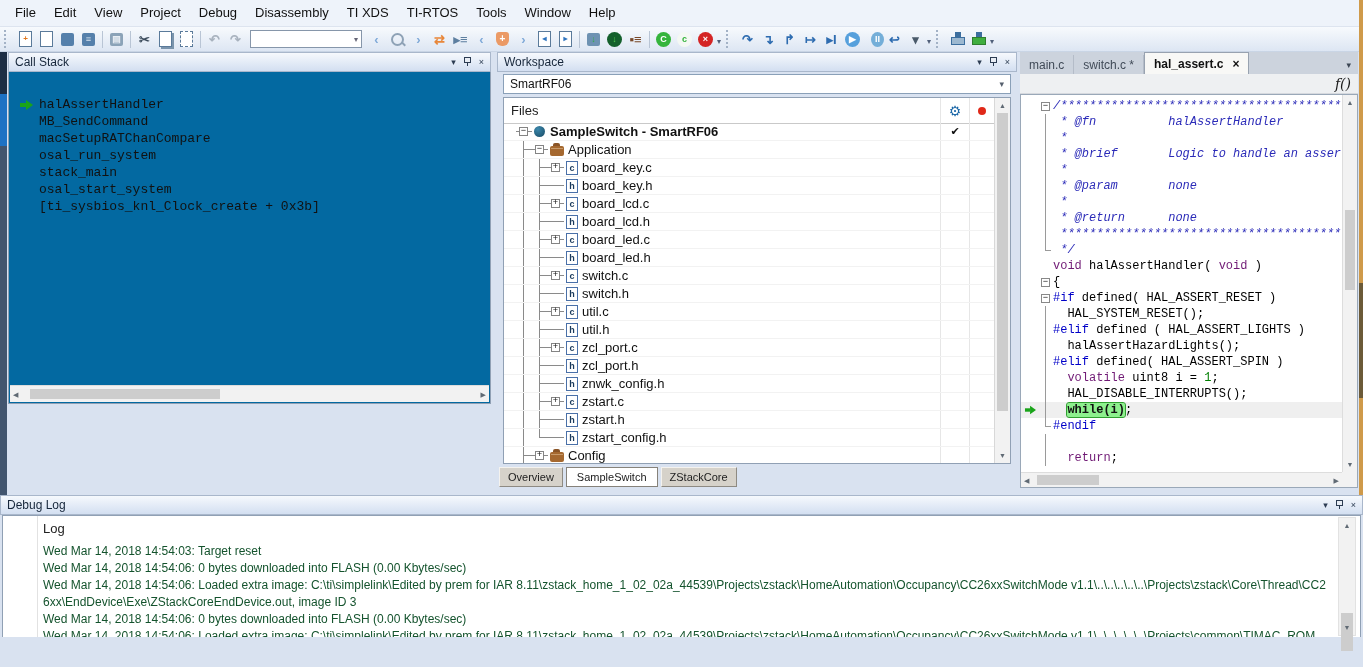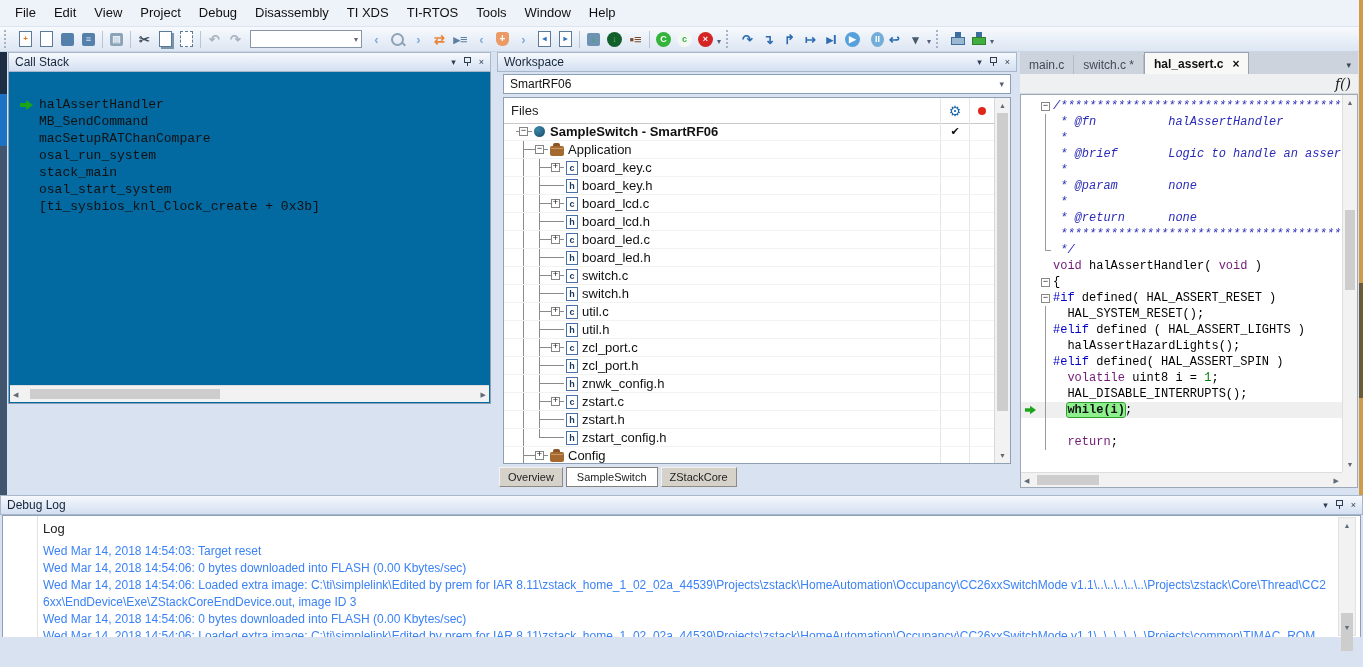--- a/index.html
+++ b/index.html
@@ -135,21 +135,21 @@
   .ehscroll .sba.left{position:absolute;left:3px;top:4px}
   .ehscroll .sba.right{position:absolute;right:3px;top:4px}
   .ehscroll .sbthumb{position:absolute;left:16px;width:62px;top:2px;bottom:2px}
   .ecorner{position:absolute;right:0;bottom:0;width:15px;height:15px;background:#f2f2f2}
   
   .debuglog-panel{position:absolute;left:0;top:495px;width:1363px;height:142px}
   .dl-body{position:absolute;top:20px;left:2px;right:2px;bottom:0;background:#fff;border:1px solid #90a0b4;border-bottom:none;box-sizing:border-box}
   .dl-sep{position:absolute;top:0;bottom:0;left:34px;width:1px;background:#e2e2e2}
   .dl-content{position:absolute;top:5px;left:40px;right:30px;bottom:0;overflow:hidden}
   .dl-colhead{font-size:13px;color:#222;margin-bottom:7px}
-  .logline{font-size:12px;line-height:17px;color:#3b82f6;word-break:break-all}
+  .logline{font-size:12px;line-height:17px;color:#14532d;word-break:break-all}
   .dvscroll{position:absolute;top:1px;right:4px;bottom:1px;width:16px;background:#f2f2f2;border:1px solid #e2e2e2}
   .dvscroll .sba.up{position:absolute;top:4px;left:0;right:0}
   .dvscroll .sba.down{position:absolute;bottom:4px;left:0;right:0}
   .dvscroll .sbthumb{position:absolute;left:2px;right:2px;top:95px;height:38px}
   
   .edge-left{position:absolute;left:0;top:52px;width:7px;height:443px;display:flex;flex-direction:column}
   .el1{height:42px;background:#1d2e44}
   .el2{height:52px;background:#1e72c4}
   .el3{flex:1;background:#42556e}
   .edge-right{position:absolute;right:0;top:0;width:4px;height:495px;background:#cf9a4a}
@@ -581,20 +581,21 @@
           <div class="cl" data-name="code-line"><span class="g-arrow" data-name="breakpoint-gutter"></span><span class="g-fold none" data-name="fold-gutter"></span><span class="ctext" data-name="code-text"><span class="sg-kw">void</span><span class="sg-tx"> halAssertHandler( </span><span class="sg-kw">void</span><span class="sg-tx"> )</span></span></div>
           <div class="cl" data-name="code-line"><span class="g-arrow" data-name="breakpoint-gutter"></span><span class="g-fold minus" data-name="fold-minus-icon"></span><span class="ctext" data-name="code-text"><span class="sg-tx">{</span></span></div>
           <div class="cl" data-name="code-line"><span class="g-arrow" data-name="breakpoint-gutter"></span><span class="g-fold minus" data-name="fold-minus-icon"></span><span class="ctext" data-name="code-text"><span class="sg-pp">#if</span><span class="sg-tx"> defined( HAL_ASSERT_RESET )</span></span></div>
           <div class="cl" data-name="code-line"><span class="g-arrow" data-name="breakpoint-gutter"></span><span class="g-fold v" data-name="fold-gutter"></span><span class="ctext" data-name="code-text"><span class="sg-tx">  HAL_SYSTEM_RESET();</span></span></div>
           <div class="cl" data-name="code-line"><span class="g-arrow" data-name="breakpoint-gutter"></span><span class="g-fold v" data-name="fold-gutter"></span><span class="ctext" data-name="code-text"><span class="sg-pp">#elif</span><span class="sg-tx"> defined ( HAL_ASSERT_LIGHTS )</span></span></div>
           <div class="cl" data-name="code-line"><span class="g-arrow" data-name="breakpoint-gutter"></span><span class="g-fold v" data-name="fold-gutter"></span><span class="ctext" data-name="code-text"><span class="sg-tx">  halAssertHazardLights();</span></span></div>
           <div class="cl" data-name="code-line"><span class="g-arrow" data-name="breakpoint-gutter"></span><span class="g-fold v" data-name="fold-gutter"></span><span class="ctext" data-name="code-text"><span class="sg-pp">#elif</span><span class="sg-tx"> defined( HAL_ASSERT_SPIN )</span></span></div>
           <div class="cl" data-name="code-line"><span class="g-arrow" data-name="breakpoint-gutter"></span><span class="g-fold v" data-name="fold-gutter"></span><span class="ctext" data-name="code-text"><span class="sg-tx">  </span><span class="sg-kw">volatile</span><span class="sg-tx"> uint8 i = </span><span class="sg-nm">1</span><span class="sg-tx">;</span></span></div>
           <div class="cl" data-name="code-line"><span class="g-arrow" data-name="breakpoint-gutter"></span><span class="g-fold v" data-name="fold-gutter"></span><span class="ctext" data-name="code-text"><span class="sg-tx">  HAL_DISABLE_INTERRUPTS();</span></span></div>
           <div class="cl hl" data-name="code-line"><span class="g-arrow" data-name="breakpoint-gutter"><span class="pc-arrow" data-name="current-position-arrow-icon"></span></span><span class="g-fold v" data-name="fold-gutter"></span><span class="ctext" data-name="code-text"><span class="sg-tx">  </span><span class="sg-hlseg">while(i)</span><span class="sg-tx">;</span></span></div>
+          <div class="cl" data-name="code-line"><span class="g-arrow" data-name="breakpoint-gutter"></span><span class="g-fold end" data-name="fold-gutter"></span><span class="ctext" data-name="code-text"><span class="sg-pp">#endif</span></span></div>
           <div class="cl" data-name="code-line"><span class="g-arrow" data-name="breakpoint-gutter"></span><span class="g-fold v" data-name="fold-gutter"></span><span class="ctext" data-name="code-text"><span class="sg-tx"></span></span></div>
           <div class="cl" data-name="code-line"><span class="g-arrow" data-name="breakpoint-gutter"></span><span class="g-fold v" data-name="fold-gutter"></span><span class="ctext" data-name="code-text"><span class="sg-tx">  </span><span class="sg-kw">return</span><span class="sg-tx">;</span></span></div>
         </div>
       <div class="evscroll sb" data-name="editor-vscrollbar">
         <span class="sba up" data-name="scroll-up-icon">▲</span>
         <span class="sbthumb" data-name="scrollbar-thumb"></span>
         <span class="sba down" data-name="scroll-down-icon">▼</span>
       </div>
       <div class="ehscroll sb" data-name="editor-hscrollbar">
         <span class="sba left" data-name="scroll-left-icon">◀</span>

